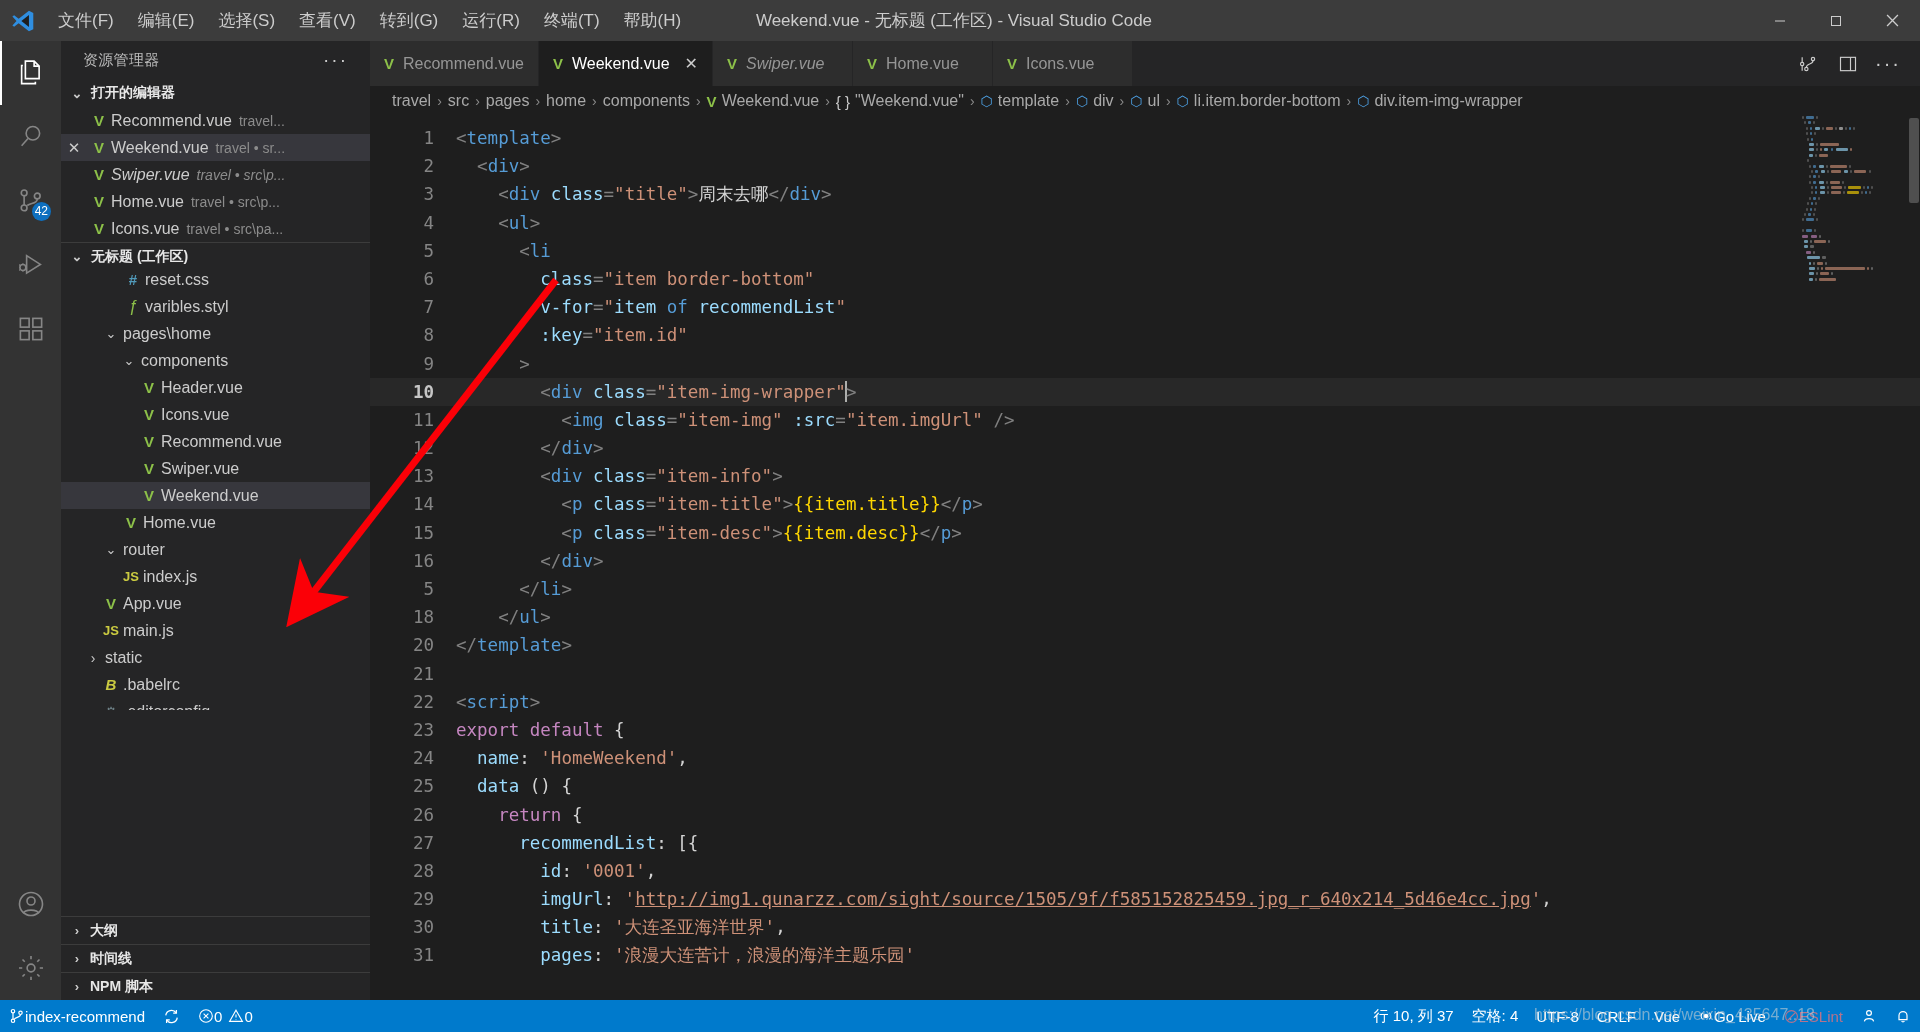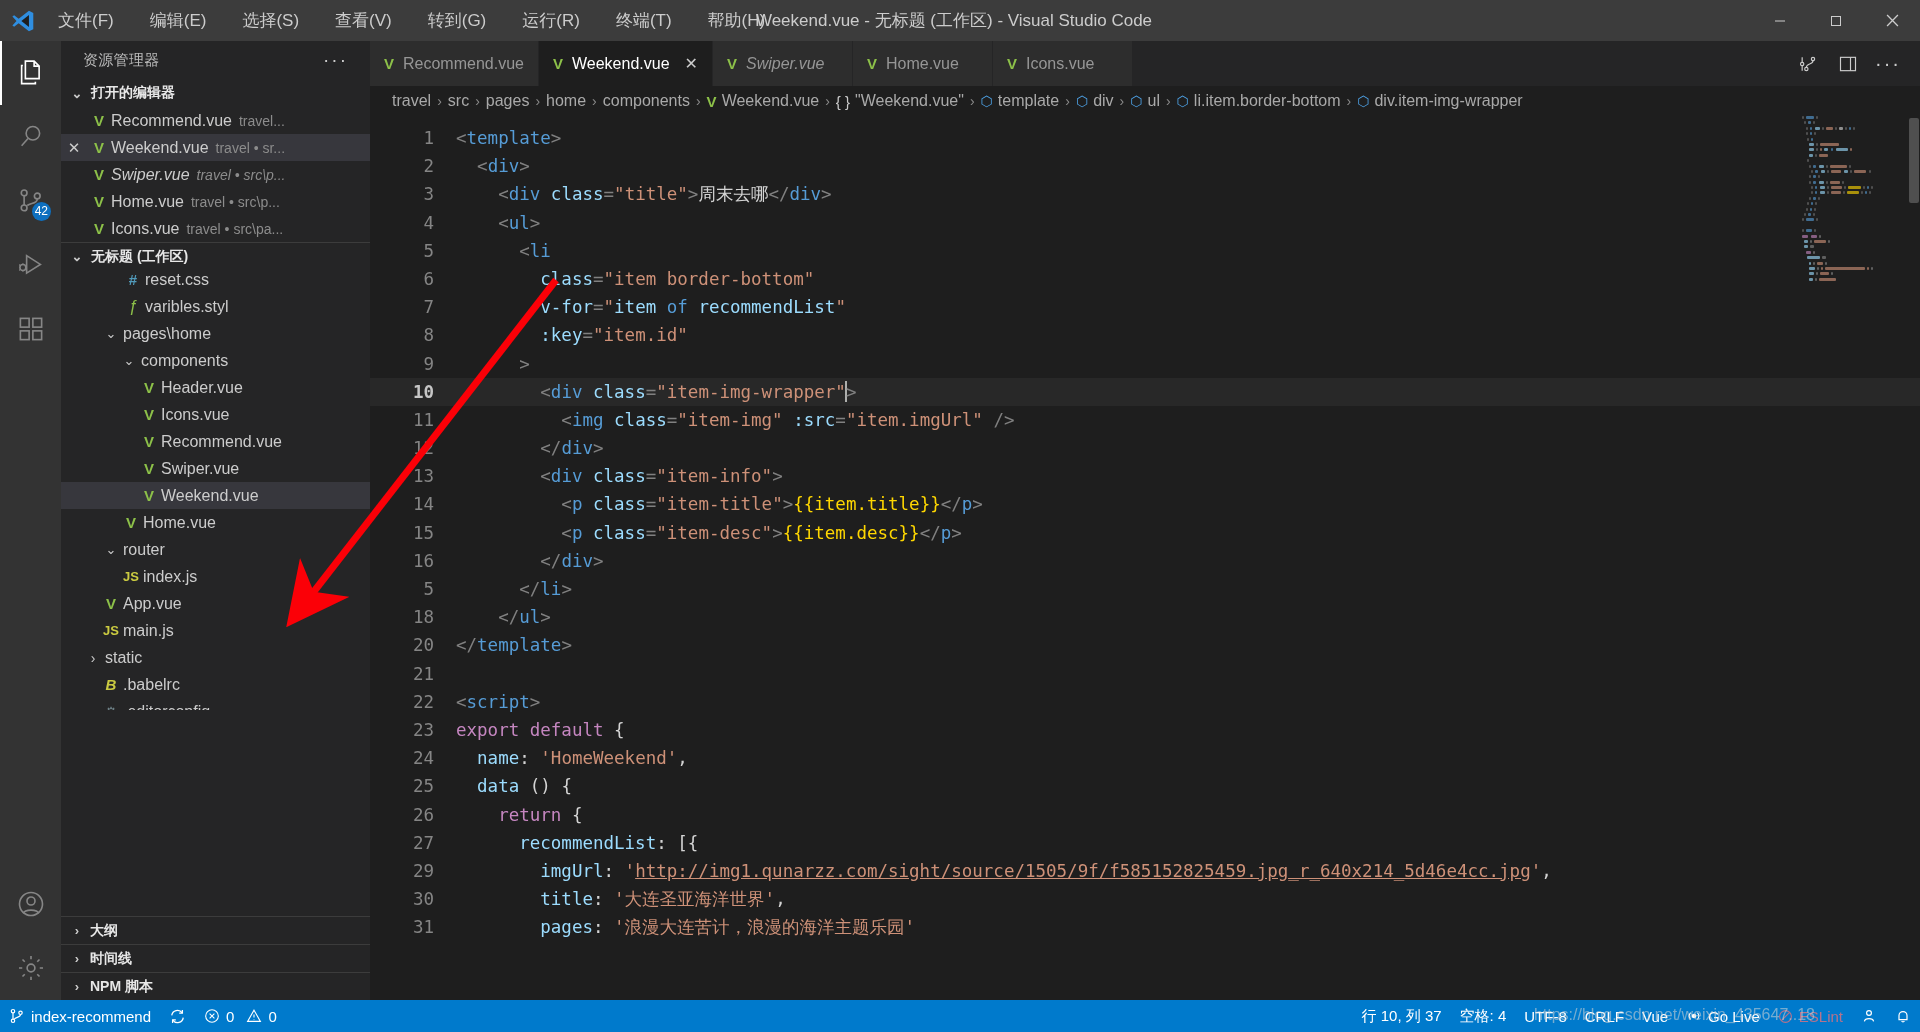--- a/index.html
+++ b/index.html
@@ -12,21 +12,21 @@
   }
   .app { width: 1920px; height: 1032px; display: flex; flex-direction: column; position: relative; }
 
   
   .titlebar {
     height: 41px; background: #3c3c3c; color: #cccccc;
     display: flex; align-items: center; flex: 0 0 41px;
     font-size: 16px; position: relative;
   }
   .vscode-logo { width: 46px; display: flex; align-items: center; justify-content: center; }
-  .menu { display: flex; align-items: flex-end; gap: 12px; }
+  .menu { display: flex; align-items: flex-end; gap: 0px; }
   .menu-item { padding: 5px 12px; font-size: 17px; color: #cccccc; white-space: nowrap; cursor: default; }
   .title-center {
     position: absolute; left: 0; right: 12px; text-align: center;
     font-size: 17px; color: #cccccc; pointer-events: none;
   }
   .win-ctrls { margin-left: auto; display: flex; height: 41px; z-index: 2; }
   .win-btn { width: 56px; display: flex; align-items: center; justify-content: center; color: #ccc; }
 
   
   .body { flex: 1 1 auto; display: flex; min-height: 0; }
@@ -161,21 +161,21 @@
   .scroll-thumb { position: absolute; right: 1px; top: 2px; width: 10px; height: 85px; background: #4f4f4f; border-radius: 2px; }
 
   
   .arrow-svg { position: absolute; left: 0; top: 0; pointer-events: none; z-index: 30; }
 
   
   .statusbar {
     height: 32px; background: #007acc; color: #ffffff; display: flex; align-items: center;
     font-size: 15px; flex: 0 0 32px; position: relative; overflow: hidden;
   }
-  .sb-item { display: flex; align-items: center; gap: 6px; padding: 0 9px; height: 32px; cursor: pointer; white-space: nowrap; }
+  .sb-item { display: flex; align-items: center; padding: 0 9px; height: 32px; cursor: pointer; white-space: nowrap; }
   .sb-right { margin-left: auto; display: flex; align-items: flex-start; }
   .watermark {
     position: absolute; right: 105px; top: 6px; color: #d5d5d5; opacity: .55;
     font-size: 16px; pointer-events: none; font-family: "Liberation Sans", sans-serif;
   }
   .eslint-wm { color: #f07178; opacity: .75; }
 </style>
 </head>
 <body>
 
@@ -550,20 +550,21 @@
 </span><span class="line"><span class="ln">5</span><span class="t-plain">      </span><span class="t-punct">&lt;/</span><span class="t-tag">li</span><span class="t-punct">&gt;</span>
 </span><span class="line"><span class="ln">18</span><span class="t-plain">    </span><span class="t-punct">&lt;/</span><span class="t-tag">ul</span><span class="t-punct">&gt;</span>
 </span><span class="line"><span class="ln">20</span><span class="t-punct">&lt;/</span><span class="t-tag">template</span><span class="t-punct">&gt;</span>
 </span><span class="line"><span class="ln">21</span>
 </span><span class="line"><span class="ln">22</span><span class="t-punct">&lt;</span><span class="t-tag">script</span><span class="t-punct">&gt;</span>
 </span><span class="line"><span class="ln">23</span><span class="t-key">export</span><span class="t-plain"> </span><span class="t-key">default</span><span class="t-plain"> {</span>
 </span><span class="line"><span class="ln">24</span><span class="t-plain">  </span><span class="t-prop">name</span><span class="t-plain">: </span><span class="t-str">'HomeWeekend'</span><span class="t-plain">,</span>
 </span><span class="line"><span class="ln">25</span><span class="t-plain">  </span><span class="t-prop">data</span><span class="t-plain"> () {</span>
 </span><span class="line"><span class="ln">26</span><span class="t-plain">    </span><span class="t-key">return</span><span class="t-plain"> {</span>
 </span><span class="line"><span class="ln">27</span><span class="t-plain">      </span><span class="t-prop">recommendList</span><span class="t-plain">: [{</span>
+</span><span class="line"><span class="ln">28</span><span class="t-plain">        </span><span class="t-prop">id</span><span class="t-plain">: </span><span class="t-str">'0001'</span><span class="t-plain">,</span>
 </span><span class="line"><span class="ln">29</span><span class="t-plain">        </span><span class="t-prop">imgUrl</span><span class="t-plain">: </span><span class="t-str">'</span><span class="t-link">http://img1.qunarzz.com/sight/source/1505/9f/f585152825459.jpg_r_640x214_5d46e4cc.jpg</span><span class="t-str">'</span><span class="t-plain">,</span>
 </span><span class="line"><span class="ln">30</span><span class="t-plain">        </span><span class="t-prop">title</span><span class="t-plain">: </span><span class="t-str">'大连圣亚海洋世界'</span><span class="t-plain">,</span>
 </span><span class="line"><span class="ln">31</span><span class="t-plain">        </span><span class="t-prop">pages</span><span class="t-plain">: </span><span class="t-str">'浪漫大连苦计，浪漫的海洋主题乐园'</span>
 </span></pre>
         </div>
         <div class="minimap" id="minimap">
             <div class="mm-line">
               <span class="mm-seg" style="width: 2px; background: rgb(112, 112, 112);"></span>
               <span class="mm-seg" style="width: 7.6px; background: rgb(86, 156, 214);"></span>
               <span class="mm-seg" style="width: 2px; background: rgb(112, 112, 112);"></span>

